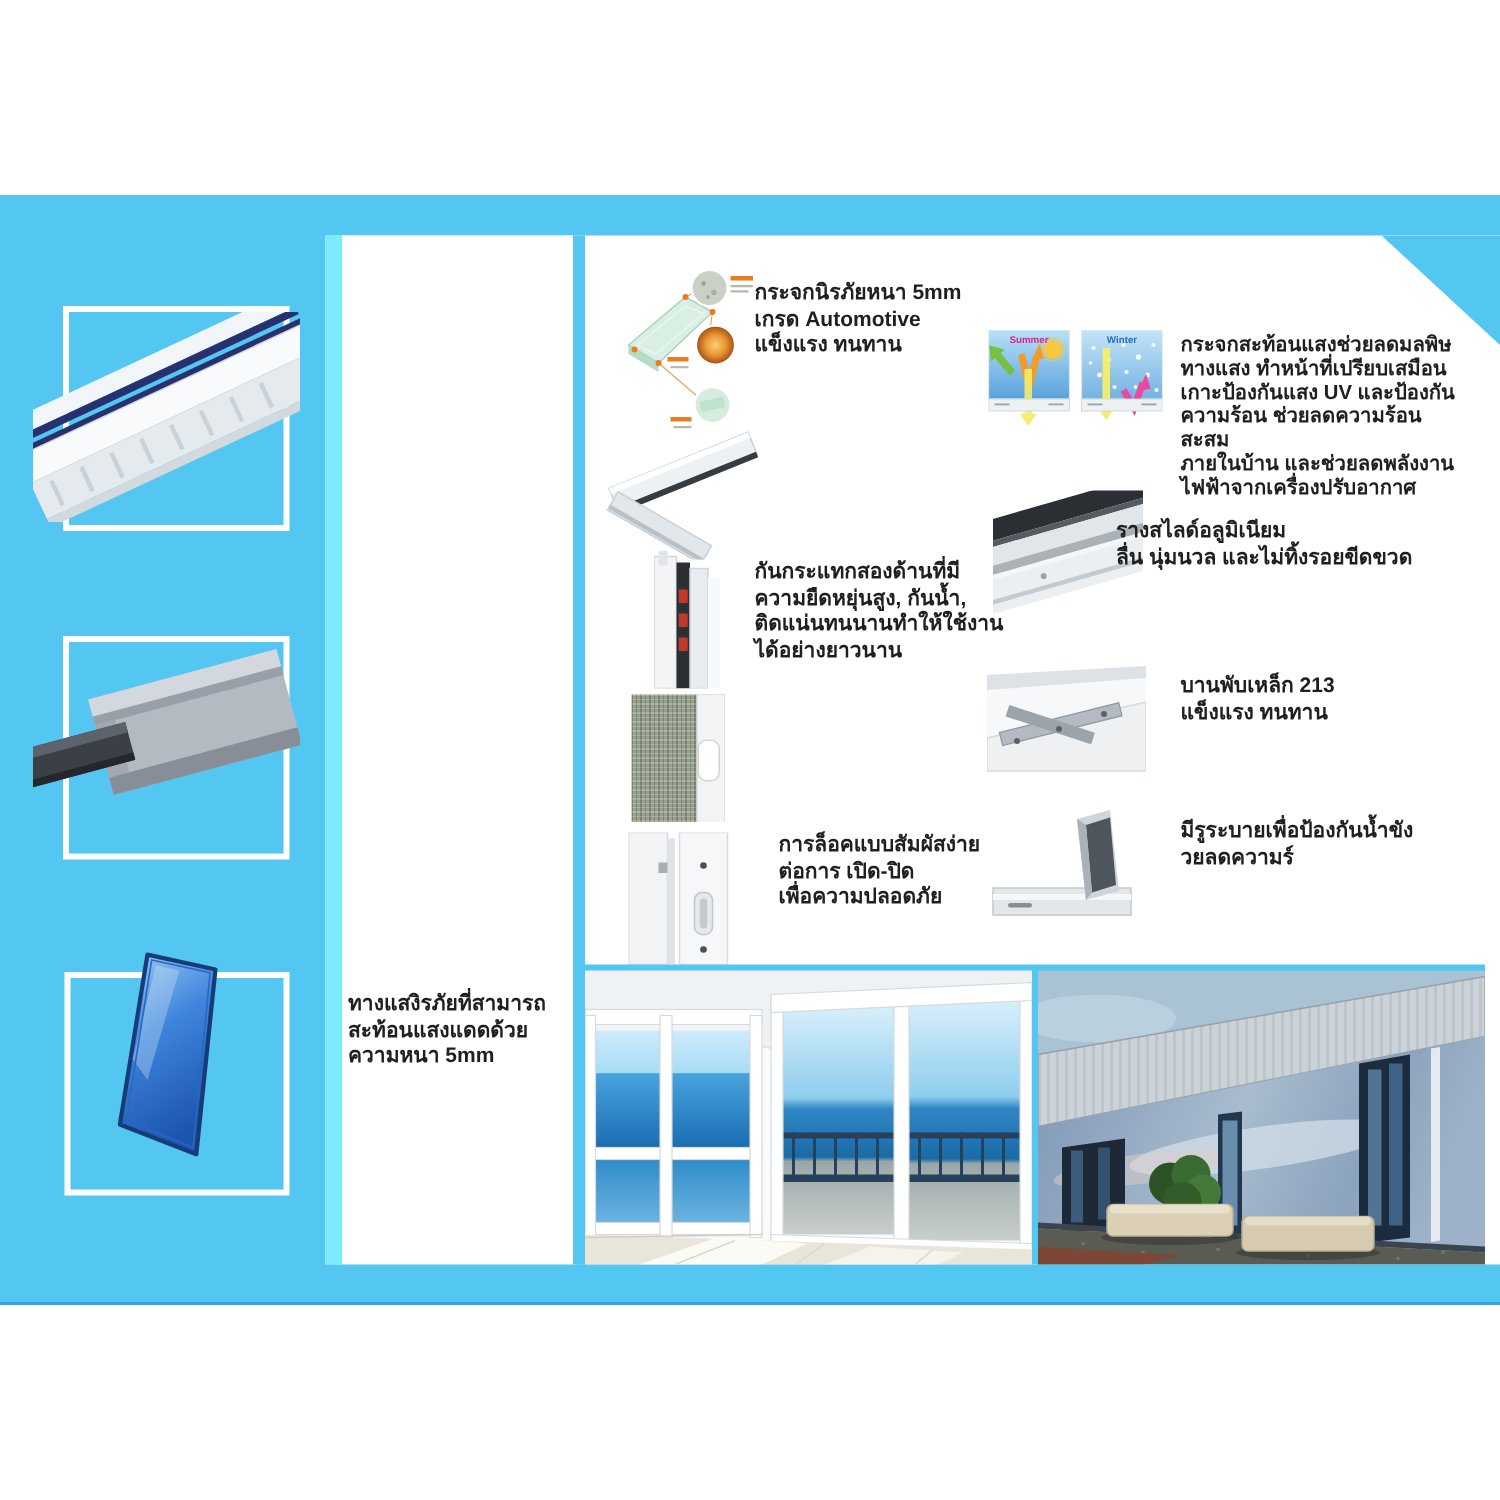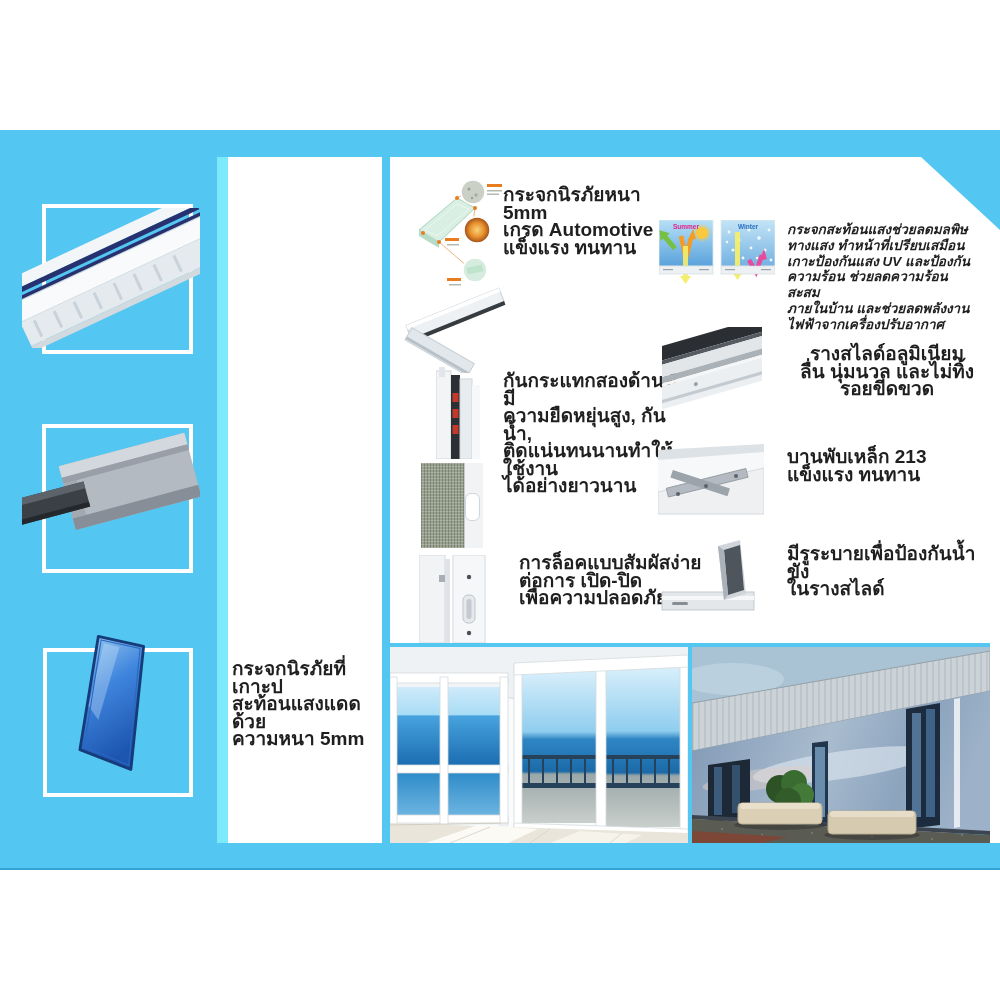--- a/index.html
+++ b/index.html
@@ -2,21 +2,21 @@
 <html><head>
 <meta charset="utf-8">
 <style>
   html,body{margin:0;padding:0;background:#ffffff;}
   .canvas{position:relative;width:1000px;height:1000px;background:#ffffff;overflow:hidden;
           font-family:"Liberation Sans","DejaVu Sans",sans-serif;color:#1f1f1f;}
   .abs{position:absolute;}
   .cyan{background:#53c6f1;}
   .cyan-light{background:#7deafb;}
   .txt{position:absolute;font-weight:bold;color:#1f1f1f;white-space:pre-line;}
-  .t14{font-size:19px;line-height:17.5px;}
+  .t14{font-size:14px;line-height:17.5px;}
   .t13{font-size:13.5px;line-height:15.8px;}
   .frame{position:absolute;border:4px solid #ffffff;}
   .mesh-bg{background-color:#98a08e;
     background-image:
       repeating-linear-gradient(0deg, rgba(255,255,255,.20) 0 1px, transparent 1px 3px),
       repeating-linear-gradient(90deg, rgba(40,45,35,.28) 0 1px, transparent 1px 3px);}
   svg{display:block;}
 </style>
 </head>
 <body>
@@ -75,21 +75,21 @@
       <linearGradient id="bg1" x1="0" y1="0" x2="0.3" y2="1">
         <stop offset="0" stop-color="#9ccdf2"></stop>
           <stop offset="0.45" stop-color="#3f85dd"></stop>
         <stop offset="1" stop-color="#1c55b0"></stop>
       </linearGradient>
     </defs>
     <polygon points="40,2 104,16 86,190 14,162" fill="url(#bg1)" stroke="#153c78" stroke-width="4" stroke-linejoin="round"></polygon>
     <polygon points="48,12 70,17 40,120 26,100" fill="#cfe6fa" opacity="0.35"></polygon>
     <polygon points="44,7 99,19 83,184 20,158" fill="none" stroke="#2a67c0" stroke-width="1.5"></polygon>
   </svg>
-  <div class="txt t14" style="left:232px;top:660px;width:150px;">กระจกนิรภัยที่เกาะป
+  <div class="txt t14" style="left:232px;top:660px;width:150px;">ทางแสงิรภัยที่สามารถ
 สะท้อนแสงแดดด้วย
 ความหนา 5mm</div>
 
   <svg class="abs" style="left:417px;top:178px;" width="88" height="114" viewBox="0 0 88 114">
     <defs>
       <radialGradient id="fire">
           <stop offset="0" stop-color="#f8d27a"></stop>
         <stop offset="0.55" stop-color="#e8922f"></stop>
           <stop offset="1" stop-color="#9c4a16"></stop>
         </radialGradient>
@@ -218,40 +218,40 @@
       <rect x="14" y="12" width="5" height="34" fill="#f3ee6d" opacity="0.95"></rect>
       <polygon points="11,52 22,52 16.5,60" fill="#f3ee6d"></polygon>
       <polyline points="28,40 35,52 41,35" stroke="#e84b9e" stroke-width="4.5" fill="none"></polyline>
       <polygon points="38,41 43,29 46,39" fill="#e84b9e"></polygon>
       <rect x="0" y="46" width="54" height="8" fill="#eef1f3" stroke="#cdd5da" stroke-width="0.6"></rect>
       <rect x="4" y="49" width="10" height="1.2" fill="#9aa3aa"></rect>
       <rect x="40" y="49" width="10" height="1.2" fill="#9aa3aa"></rect>
       <text x="27" y="8.5" font-size="6.5" font-weight="bold" fill="#2a6fc0" text-anchor="middle">Winter</text>
     </g>
   </svg>
-  <div class="txt t13" style="left:787px;top:222px;width:185px;font-style:italic;">กระจกสะท้อนแสงช่วยลดมลพิษ
+  <div class="txt t13" style="left:787px;top:222px;width:185px;">กระจกสะท้อนแสงช่วยลดมลพิษ
 ทางแสง ทำหน้าที่เปรียบเสมือน
 เกาะป้องกันแสง UV และป้องกัน
 ความร้อน ช่วยลดความร้อนสะสม
 ภายในบ้าน และช่วยลดพลังงาน
 ไฟฟ้าจากเครื่องปรับอากาศ</div>
 
   <svg class="abs" style="left:662px;top:327px;" width="100" height="82" viewBox="0 0 100 82">
     <g transform="rotate(-16 50 41)">
       <rect x="-10" y="6" width="120" height="14" fill="#2b2e33"></rect>
       <rect x="-10" y="20" width="120" height="4" fill="#565b61"></rect>
       <rect x="-10" y="24" width="120" height="12" fill="#e2e6e9"></rect>
       <rect x="-10" y="36" width="120" height="6" fill="#aab1b7"></rect>
       <rect x="-10" y="42" width="120" height="3" fill="#f4f6f7"></rect>
       <rect x="-10" y="45" width="120" height="22" fill="#eceff1"></rect>
       <rect x="-10" y="58" width="120" height="3" fill="#c3cad0"></rect>
       <circle cx="30" cy="52" r="2" fill="#9aa2a9"></circle>
     </g>
   </svg>
-  <div class="txt t14" style="left:787px;top:345px;width:200px;text-align:center;">รางสไลด์อลูมิเนียม
+  <div class="txt t14" style="left:744px;top:345px;width:200px;">รางสไลด์อลูมิเนียม
 ลื่น นุ่มนวล และไม่ทิ้งรอยขีดขวด</div>
 
   <svg class="abs" style="left:658px;top:442px;" width="106" height="78" viewBox="0 0 106 78">
     <rect x="0" y="8" width="106" height="64" fill="#f7f8f9"></rect>
     <polygon points="0,8 106,2 106,10 0,18" fill="#dde2e6"></polygon>
     <polygon points="0,50 106,26 106,72 0,72" fill="#eef0f2" stroke="#d5dade"></polygon>
     <g transform="rotate(-14 50 40)">
       <rect x="8" y="36" width="82" height="9" fill="#b4bac1" stroke="#8f969d" stroke-width="0.8"></rect>
     </g>
     <g transform="rotate(18 45 42)">
@@ -266,21 +266,21 @@
 
   <svg class="abs" style="left:660px;top:540px;" width="100" height="84" viewBox="0 0 100 84">
     <rect x="2" y="52" width="92" height="18" fill="#e3e7ea" stroke="#c2c9cf"></rect>
     <rect x="2" y="56" width="92" height="4" fill="#f5f7f8"></rect>
     <rect x="12" y="62" width="16" height="3" rx="1.5" fill="#868e95"></rect>
     <polygon points="58,6 80,0 86,54 64,60" fill="#cfd5da"></polygon>
     <polygon points="64,10 80,5 84,50 68,55" fill="#4e555c"></polygon>
     <polygon points="58,6 64,10 68,55 64,60" fill="#aab1b8"></polygon>
   </svg>
   <div class="txt t14" style="left:787px;top:545px;width:200px;">มีรูระบายเพื่อป้องกันน้ำขัง
-ในรางสไลด์</div>
+วยลดความร์</div>
 
   <div class="abs cyan" style="left:385px;top:643px;width:605px;height:200px;"></div>
 
   <svg class="abs" style="left:390px;top:647px;" width="298" height="196" viewBox="0 0 298 196">
     <defs>
       <linearGradient id="seaview" x1="0" y1="0" x2="0" y2="1">
         <stop offset="0" stop-color="#cfeafb"></stop>
           <stop offset="0.35" stop-color="#a8dcf5"></stop>
         <stop offset="0.36" stop-color="#47a3dd"></stop>
           <stop offset="1" stop-color="#1a6bb0"></stop>

